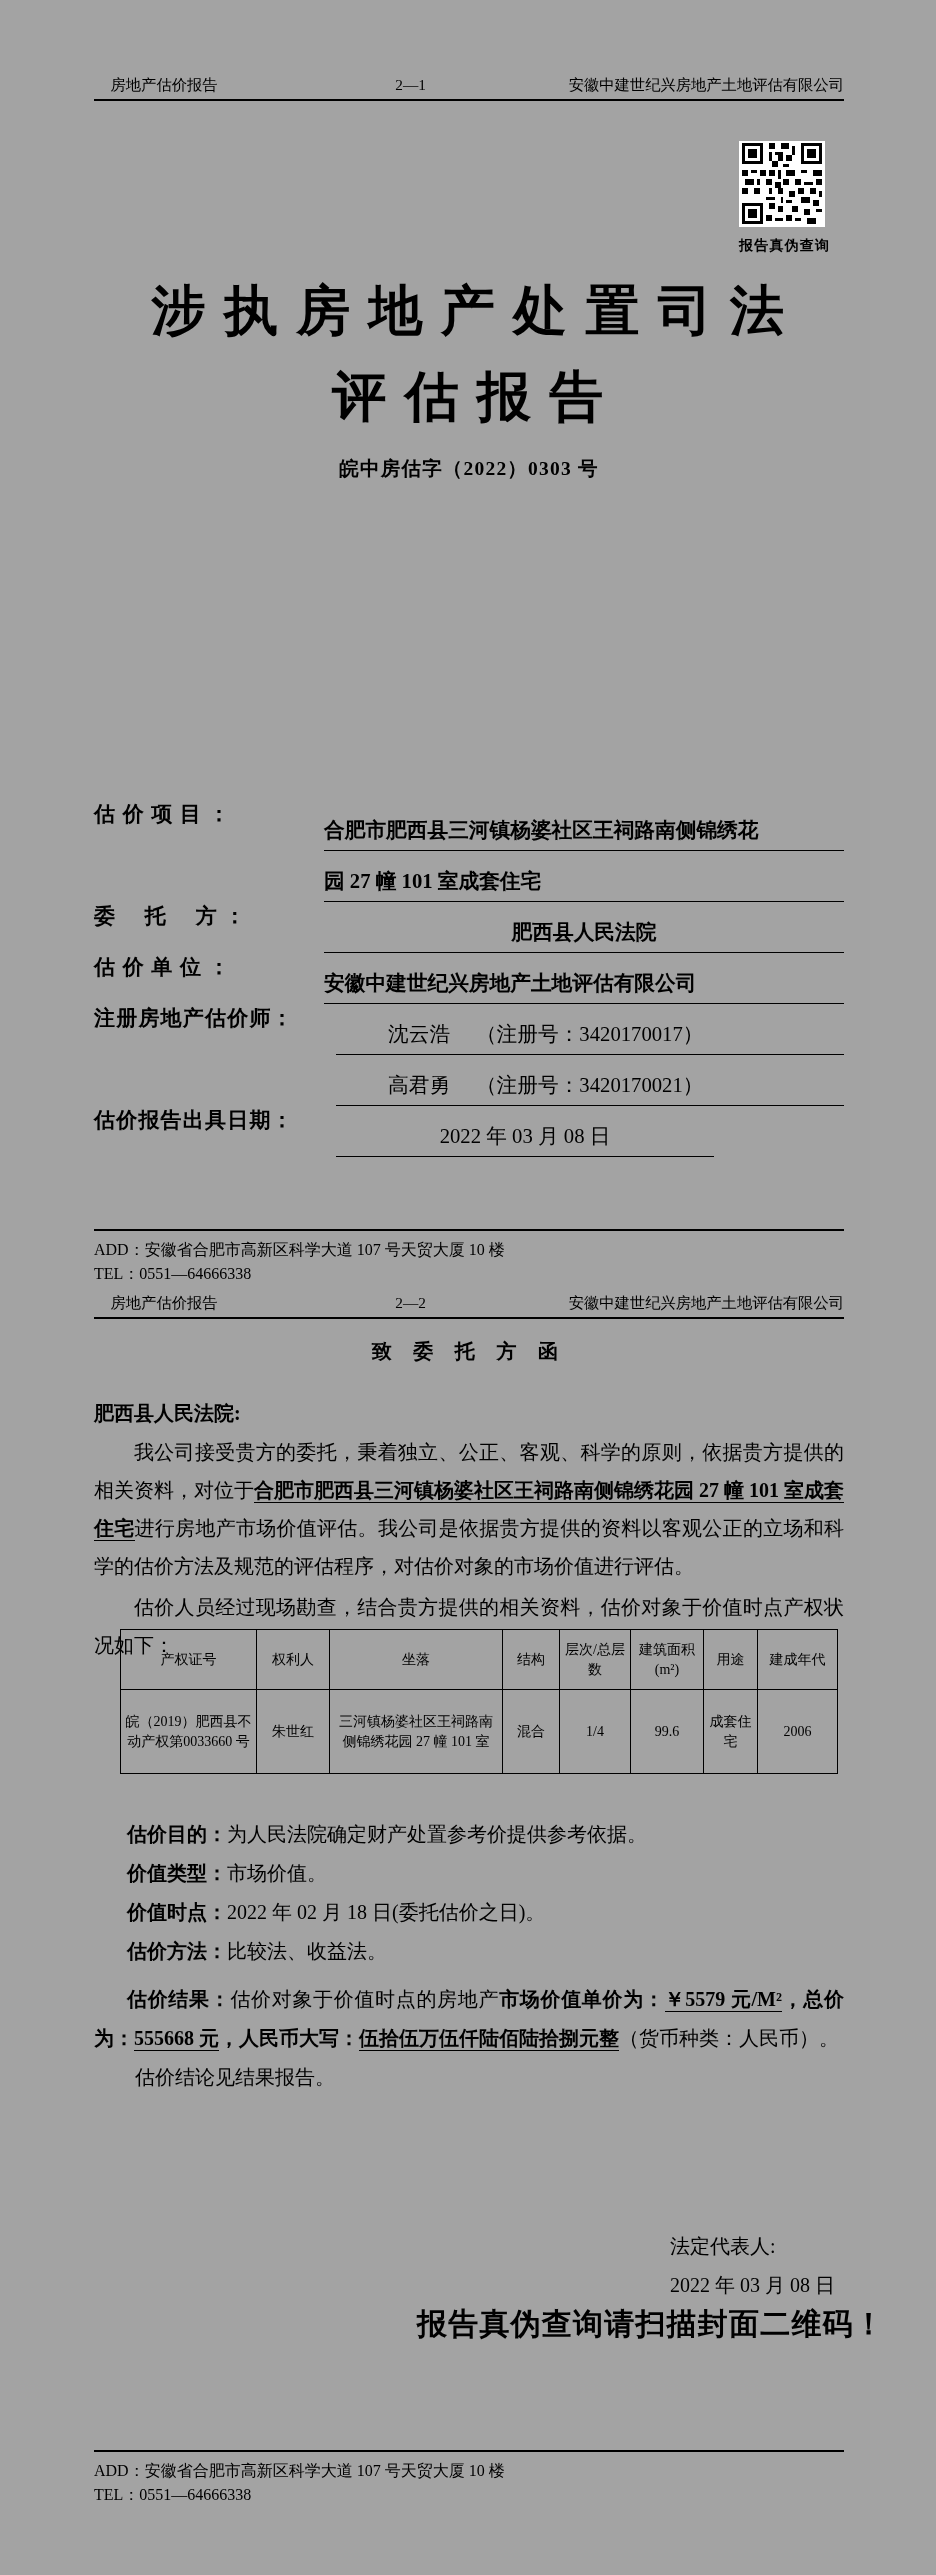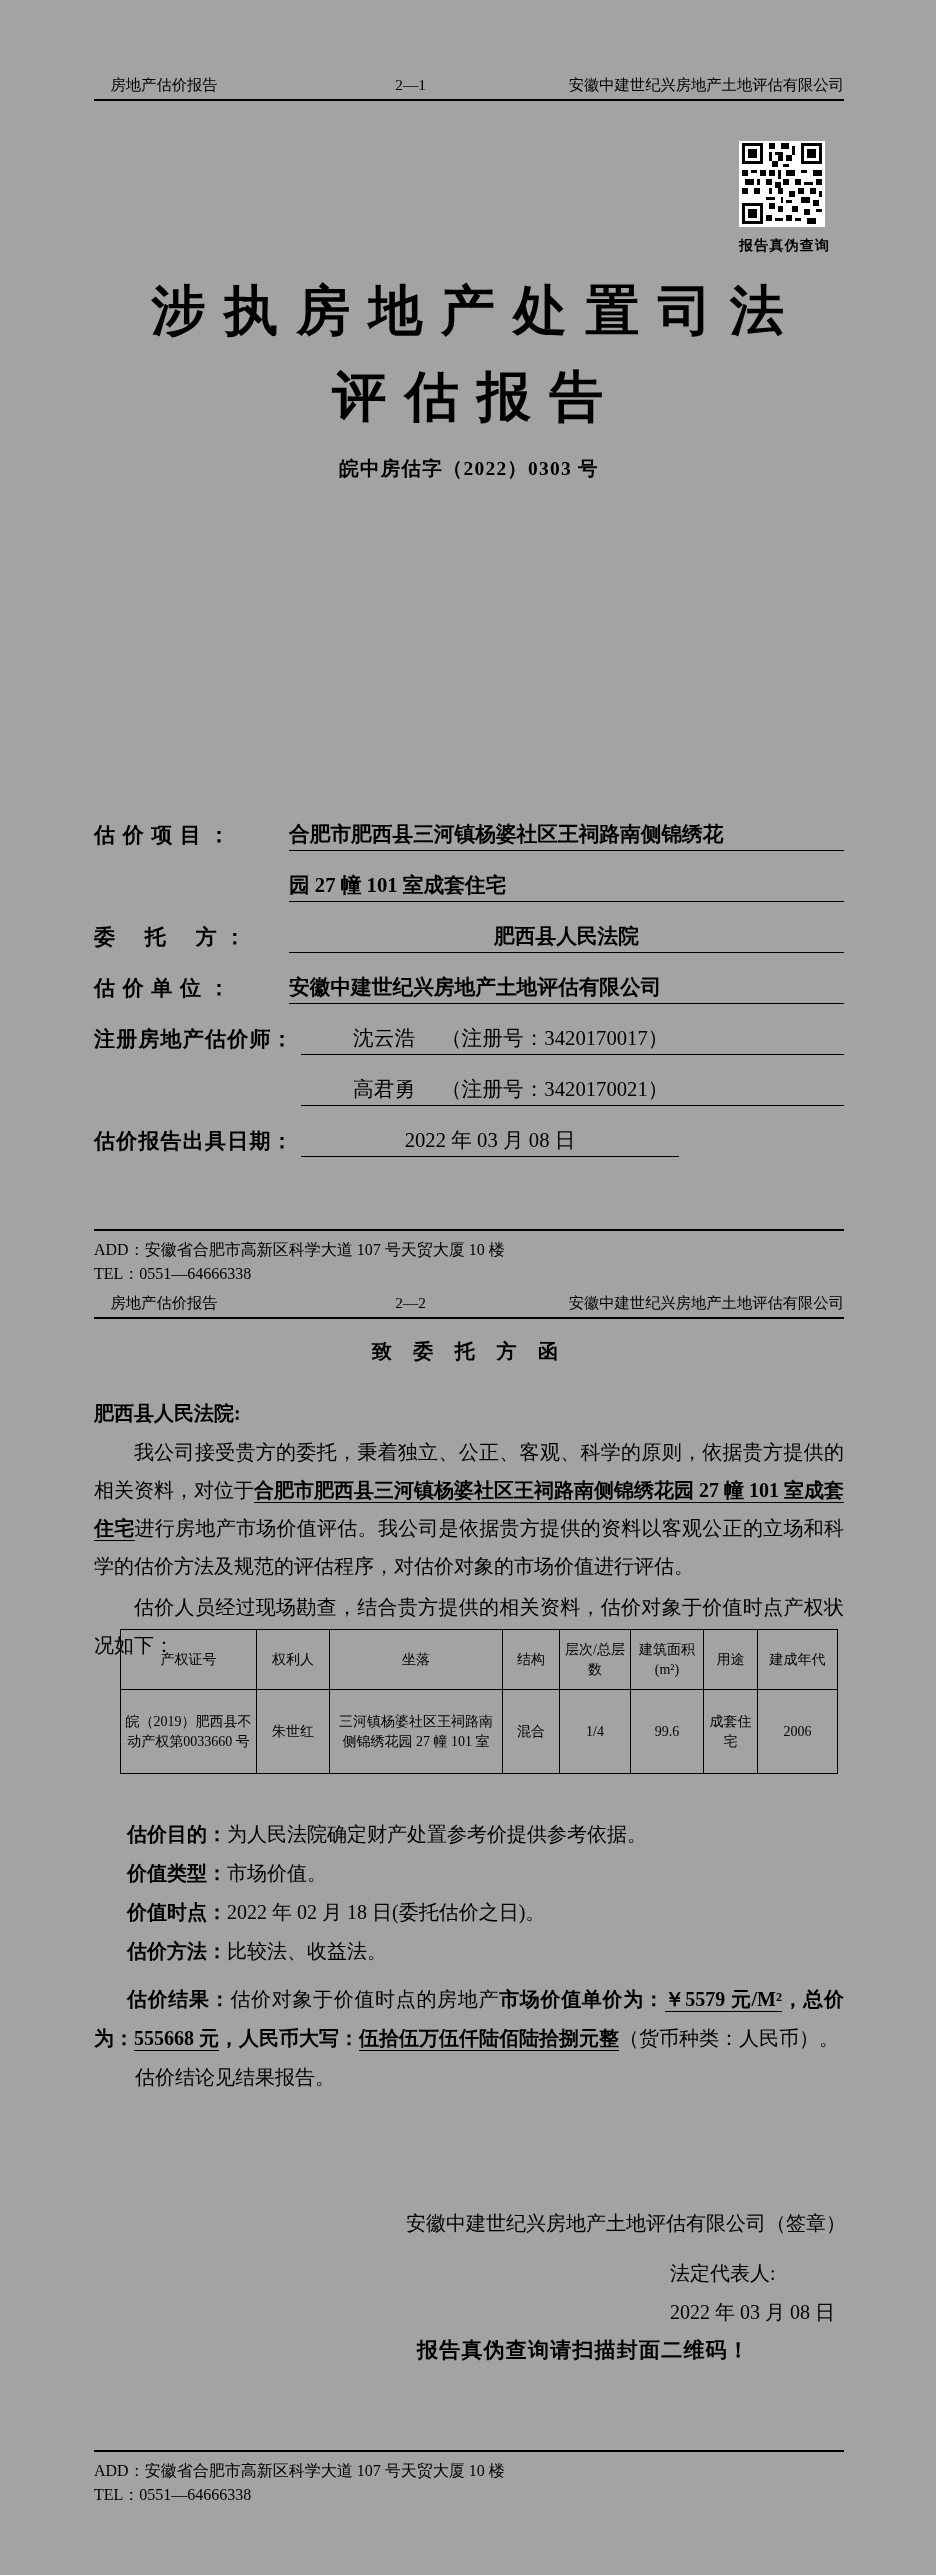--- a/index.html
+++ b/index.html
@@ -19,21 +19,21 @@
   .runhead .c{margin-left:35px;}
   .runhead .r{margin-right:0px;}
   .runfoot{border-top:2.4px solid #000;padding-top:7px;font-size:16px;}
   .runfoot div{line-height:23.6px;}
 
   
   .cover-title{text-align:center;font-weight:bold;font-size:54px;line-height:86px;letter-spacing:2.4px;}
   .doc-number{text-align:center;font-weight:bold;font-size:19.5px;margin-top:15.3px;letter-spacing:1.2px;}
 
   
-  .fieldrow{display:flex;align-items:flex-end;height:51px;font-size:20.7px;}
+  .fieldrow{display:flex;height:51px;font-size:20.7px;gap:35px;}
   .fieldrow .lbl{font-weight:bold;font-size:21px;white-space:nowrap;letter-spacing:1.2px;padding-bottom:2.4px;}
   .fieldrow .lbl.w1{width:195px;}
   .fieldrow .lbl.w2{width:207px;}
   .fieldrow .val{flex:1;border-bottom:1.2px solid #000;padding-bottom:2.4px;white-space:nowrap;margin-top:16px;}
   .fieldrow .val.b{font-weight:bold;}
   .fieldrow .val.center{text-align:center;}
   .fieldrow .val.ind{padding-left:52px;}
   .fieldrow .val.short{flex:0 0 378px;text-align:center;}
   .fieldrow .spacer{flex:1;}
 
@@ -55,21 +55,21 @@
   table.info tr.dat{height:84px;}
 
   .secline{font-size:20px;line-height:20px;margin-bottom:19px;padding-left:33px;}
   .secline .lbl{font-weight:bold;}
   .result-para{font-size:20px;line-height:39px;text-align:justify;text-indent:33px;margin-bottom:9.4px;}
   .concl{font-size:20px;line-height:20px;padding-left:41px;}
 
   .sig .company{font-size:20px;line-height:27px;padding-left:312px;white-space:nowrap;}
   .sig .rep{font-size:20px;line-height:27px;padding-left:576px;margin-top:23px;}
   .sig .date{font-size:20px;line-height:27px;padding-left:576px;margin-top:11.8px;}
-  .sig .note{font-size:21px;line-height:31px;font-weight:bold;padding-left:323px;margin-top:9.4px;letter-spacing:1.2px;white-space:nowrap;}
+  .sig .note{font-size:30px;line-height:31px;font-weight:bold;padding-left:323px;margin-top:9.4px;letter-spacing:1.2px;white-space:nowrap;}
 </style>
 </head>
 <body>
 
 <div class="sheet">
 
   <div class="abs runhead" style="top:71px;">
     <span class="l">房地产估价报告</span>
     <span class="c">2—1</span>
     <span class="r">安徽中建世纪兴房地产土地评估有限公司</span>
@@ -255,21 +255,20 @@
     <div class="secline">
       <span class="lbl">估价方法：</span><span>比较法、收益法。</span>
     </div>
     <div class="result-para">
       <span class="b">估价结果：</span><span>估价对象于价值时点的房地产</span><span class="b">市场价值单价为：</span><span class="bu">￥5579 元/M²</span><span class="b">，总价为：</span><span class="bu">555668 元</span><span class="b">，人民币大写：</span><span class="bu">伍拾伍万伍仟陆佰陆拾捌元整</span><span>（货币种类：人民币）。</span>
     </div>
     <div class="concl">估价结论见结果报告。</div>
   </div>
 
   <div class="abs sig" style="top:2210px;">
-    <div class="company">安徽中建世纪兴房地产土地评估有限公司（签章）</div>
     <div class="rep">法定代表人:</div>
     <div class="date">2022 年 03 月 08 日</div>
     <div class="note">报告真伪查询请扫描封面二维码！</div>
   </div>
 
   <div class="abs runfoot" style="top:2450px;">
     <div>ADD：安徽省合肥市高新区科学大道 107 号天贸大厦 10 楼</div>
     <div>TEL：0551—64666338</div>
   </div>
 

